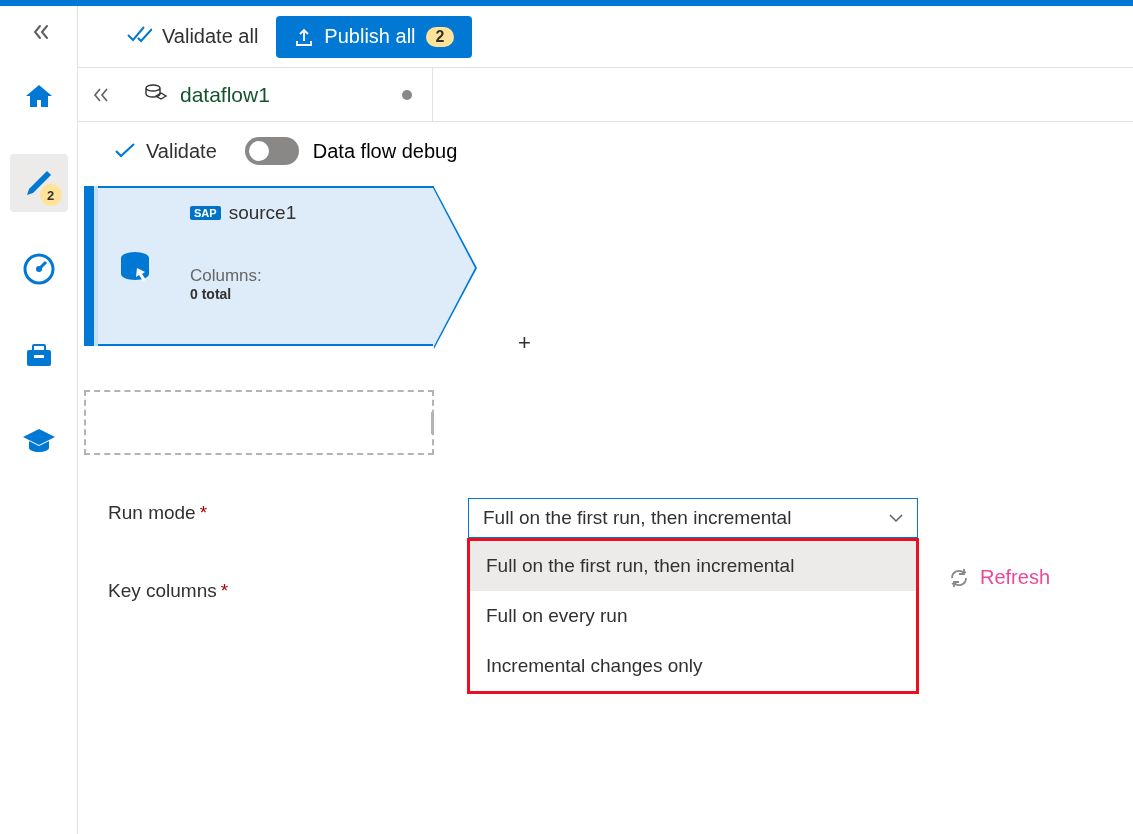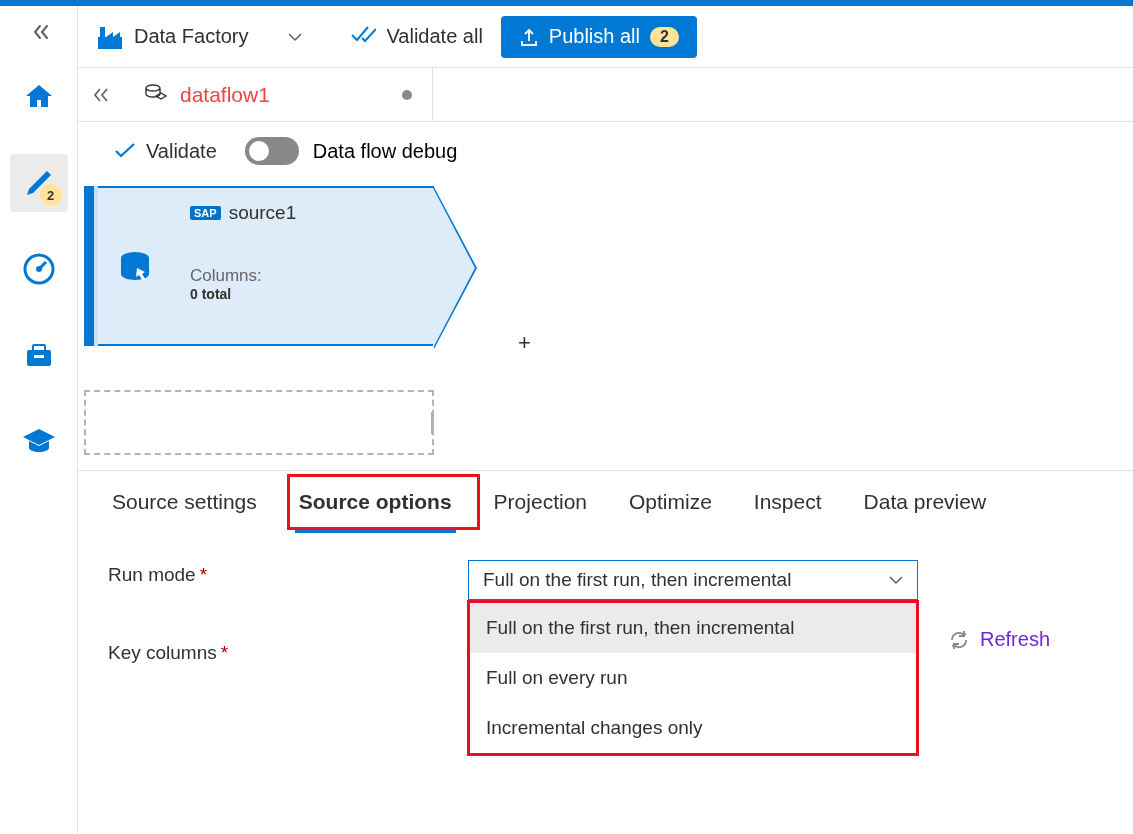--- a/index.html
+++ b/index.html
@@ -22,21 +22,21 @@
     .toolbar { height: 62px; display: flex; align-items: center; padding: 0 18px; border-bottom: 1px solid #e1e1e1; gap: 18px; }
     .factory-selector { display: flex; align-items: center; gap: 10px; font-size: 20px; color: #323130; cursor: pointer; }
     .factory-selector .chev { margin-left: 30px; color: #666; }
     .validate-all { display: flex; gap: 10px; font-size: 20px; color: #323130; cursor: pointer; margin-left: 30px; }
     .publish-btn { display: flex; align-items: center; gap: 10px; background: #0078d4; color: #fff; border: none; font-size: 20px; height: 42px; padding: 16px 18px; border-radius: 4px; cursor: pointer; }
     .publish-badge { background: #ffe399; color: #333; border-radius: 999px; padding: 1px 10px; font-size: 16px; font-weight: 600; }
     
     
     .tab-bar { height: 54px; display: flex; align-items: center; border-bottom: 1px solid #e1e1e1; }
     .tab-expand { width: 44px; display: flex; align-items: center; justify-content: center; color: #666; cursor: pointer; }
-    .file-tab { display: flex; align-items: center; gap: 12px; padding: 0 20px; height: 100%; border-right: 1px solid #e1e1e1; font-size: 21px; color: #ef4444; cursor: pointer; }
+    .file-tab { display: flex; align-items: center; gap: 12px; padding: 0 20px; height: 100%; border-right: 1px solid #e1e1e1; font-size: 21px; color: #14532d; cursor: pointer; }
     .dirty-dot { width: 10px; height: 10px; border-radius: 50%; background: #8a8886; display: inline-block; margin-left: 120px; }
     
     
     .action-bar { height: 58px; display: flex; align-items: center; padding-left: 36px; gap: 28px; }
     .validate { display: flex; align-items: center; gap: 10px; font-size: 20px; color: #323130; cursor: pointer; }
     .toggle-wrap { display: flex; align-items: center; gap: 14px; font-size: 20px; cursor: pointer; }
     .toggle { width: 54px; height: 28px; background: #8a8886; border-radius: 999px; position: relative; }
     .toggle::after { content: ''; position: absolute; width: 20px; height: 20px; background: #fff; border-radius: 50%; top: 4px; left: 4px; }
     
     
@@ -66,21 +66,21 @@
     
     .form-area { padding: 28px 30px; position: relative; }
     .form-row { display: flex; align-items: flex-start; margin-bottom: 38px; }
     .form-label { width: 360px; font-size: 19px; color: #323130; padding-top: 4px; }
     .req { color: #a80000; margin-left: 4px; }
     .select-box { width: 450px; height: 40px; border: 1px solid #0078d4; display: flex; align-items: center; justify-content: space-between; padding: 0 14px; font-size: 19px; color: #323130; cursor: pointer; background: #fff; }
     .select-chev { color: #666; }
     .dropdown-list { position: absolute; left: 389px; top: 68px; width: 452px; border: 3px solid #e81123; background: #fff; }
     .dropdown-item { padding: 14px 16px; font-size: 19px; color: #323130; cursor: pointer; }
     .dropdown-item.selected { background: #edebe9; }
-    .refresh-link { display: flex; align-items: center; gap: 10px; font-size: 20px; color: #6d28d9; cursor: pointer; position: absolute; left: 870px; top: 96px; }
+    .refresh-link { display: flex; align-items: center; gap: 10px; font-size: 20px; color: #ec4899; cursor: pointer; position: absolute; left: 870px; top: 96px; }
     
     svg { display: block; }
   </style>
 </head>
 <body>
 
 <div class="top-blue-bar"></div>
 
 <div class="left-rail">
   <div class="rail-collapse">
@@ -117,33 +117,20 @@
     <svg width="36" height="30" viewBox="0 0 36 30">
         <path d="M18 3L2 11l16 8 16-8z" fill="#0078d4"></path>
         <path d="M8 15v7c0 2 4.5 4 10 4s10-2 10-4v-7l-10 5z" fill="#0078d4"></path>
       </svg>
   </div>
 </div>
 
 <div class="main">
 
   <div class="toolbar">
-    <div class="factory-selector">
-      <svg width="28" height="28" viewBox="0 0 28 28">
-          <rect x="2" y="14" width="24" height="12" fill="#0078d4"></rect>
-          <rect x="4" y="4" width="5" height="10" fill="#0078d4"></rect>
-          <path d="M10 14l7-5v5l7-5v5" fill="#0078d4"></path>
-        </svg>
-      <span>Data Factory</span>
-      <span class="chev">
-        <svg width="14" height="10" viewBox="0 0 14 10">
-            <path d="M1 2l6 6 6-6" stroke="#605e5c" stroke-width="1.5" fill="none"></path>
-          </svg>
-      </span>
-    </div>
     <div class="validate-all">
       <svg width="26" height="18" viewBox="0 0 26 18">
           <path d="M2 10l5 5L18 2" stroke="#0078d4" stroke-width="2" fill="none"></path>
           <path d="M12 13l3 3L26 4" stroke="#0078d4" stroke-width="2" fill="none"></path>
         </svg>
       <span>Validate all</span>
     </div>
     <button class="publish-btn">
       <svg width="20" height="20" viewBox="0 0 20 20">
           <path d="M10 14V3M6 7l4-4 4 4M3 14v4h14v-4" stroke="#fff" stroke-width="1.8" fill="none"></path>
@@ -201,41 +188,20 @@
           <span class="source-name">source1</span>
         </div>
         <div class="source-info">Columns:</div>
         <div class="source-count">0 total</div>
       </div>
     </div>
     <div class="plus-icon">+</div>
     <div class="dashed-box"></div>
   </div>
 
-  <div class="bottom-tabs">
-    <div class="btab">
-        <span>Source settings</span>
-      </div>
-    <div class="btab active">
-        <span>Source options</span>
-      </div>
-    <div class="btab">
-        <span>Projection</span>
-      </div>
-    <div class="btab">
-        <span>Optimize</span>
-      </div>
-    <div class="btab">
-        <span>Inspect</span>
-      </div>
-    <div class="btab">
-        <span>Data preview</span>
-      </div>
-    <div class="red-box-tab"></div>
-  </div>
 
   <div class="form-area">
     <div class="form-row">
       <div class="form-label">
         <span>Run mode</span><span class="req">*</span>
       </div>
       <div class="select-box">
         <span>Full on the first run, then incremental</span>
         <span class="select-chev">
           <svg width="14" height="10" viewBox="0 0 14 10">

